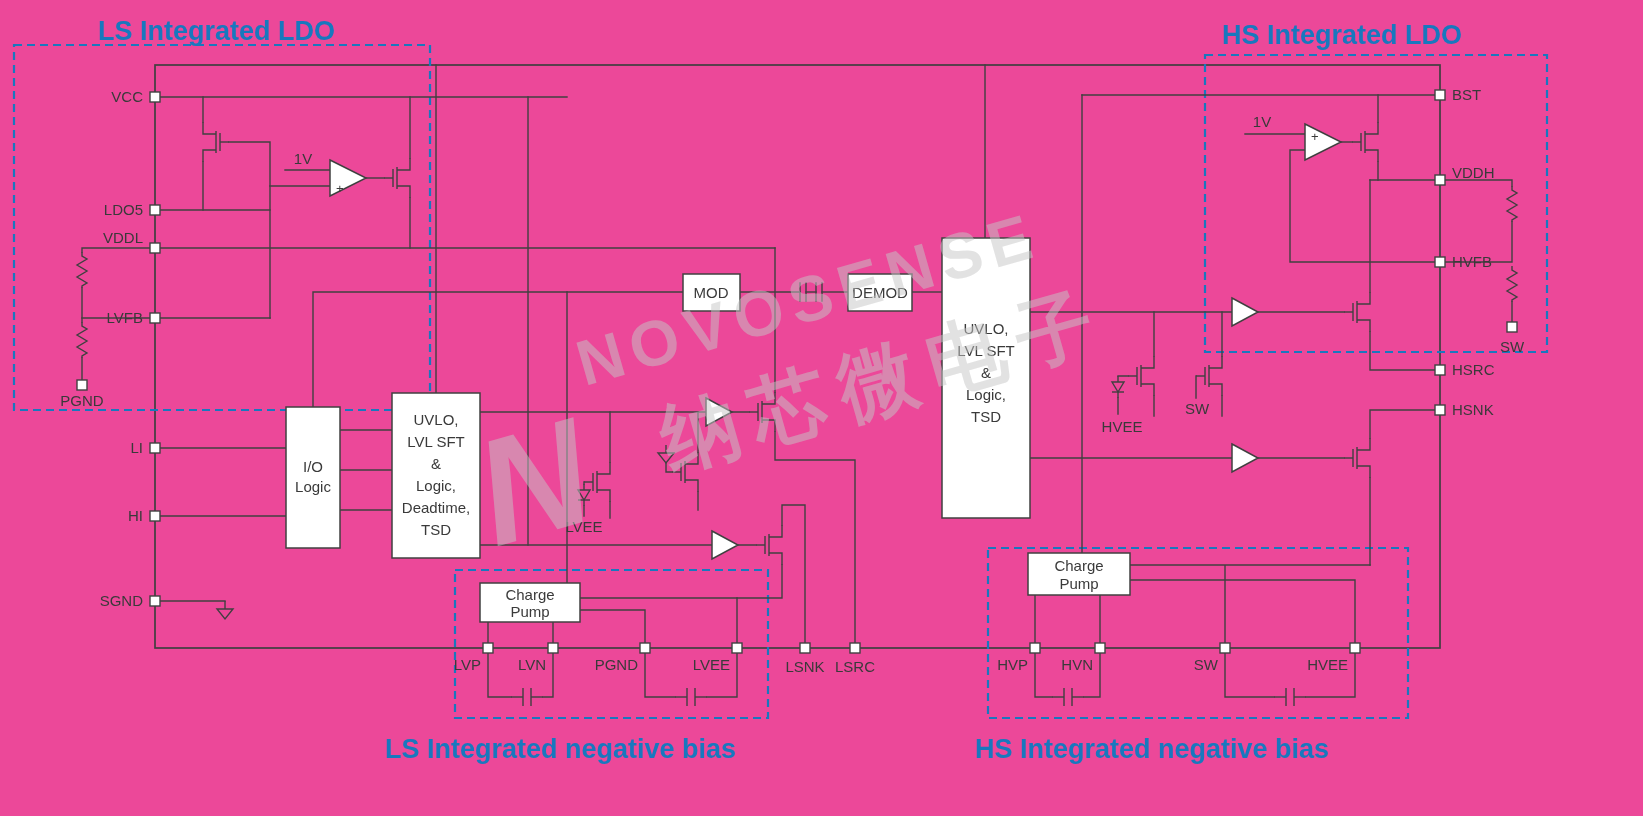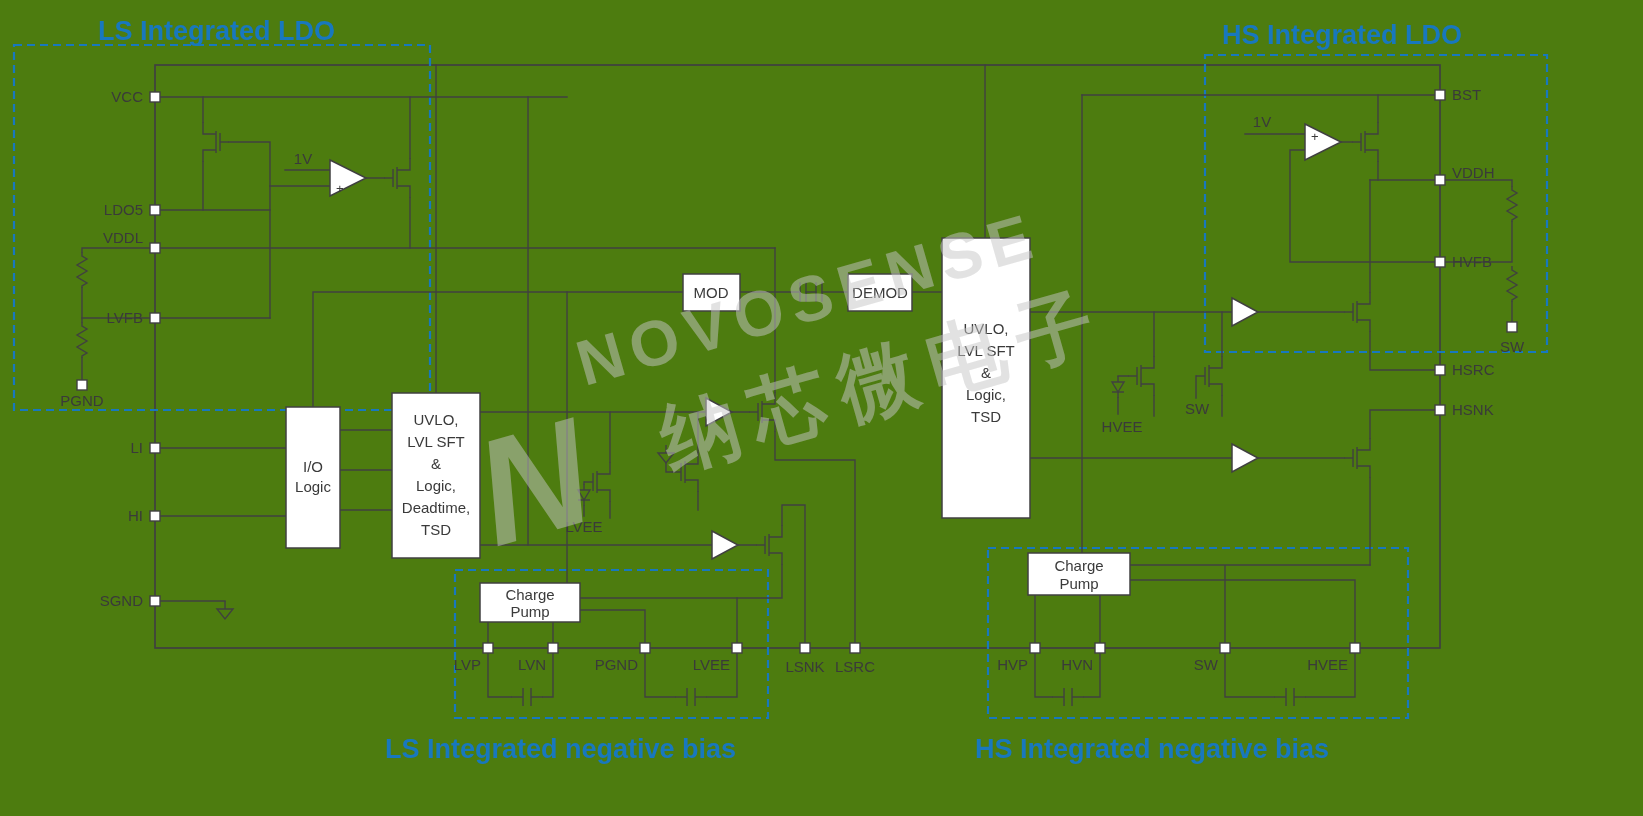--- a/index.html
+++ b/index.html
@@ -1,16 +1,16 @@
 <!DOCTYPE html>
 <html><head>
 <meta charset="utf-8">
 <style>
   html,body{margin:0;padding:0;background:#ffffff;}
-  .canvas{position:relative;width:1643px;height:816px;background:#4d7c0f;overflow:hidden;
+  .canvas{position:relative;width:1643px;height:816px;background:#ec4899;overflow:hidden;
           font-family:"Liberation Sans", sans-serif;}
   svg{display:block;}
   svg text{font-family:"Liberation Sans", sans-serif;fill:#3a3a3a;}
   .pin-label{font-size:15px;}
   .blk-label{font-size:15px;}
   .sm-label{font-size:13px;}
   .title-label{font-size:27px;font-weight:bold;fill:#1878BE;}
   .w{stroke:#404040;stroke-width:1.4;fill:none;stroke-linecap:square;}
   .outer{fill:none;stroke:#404040;stroke-width:1.7;}
   .pin-sq{fill:#ffffff;stroke:#404040;stroke-width:1.4;}

